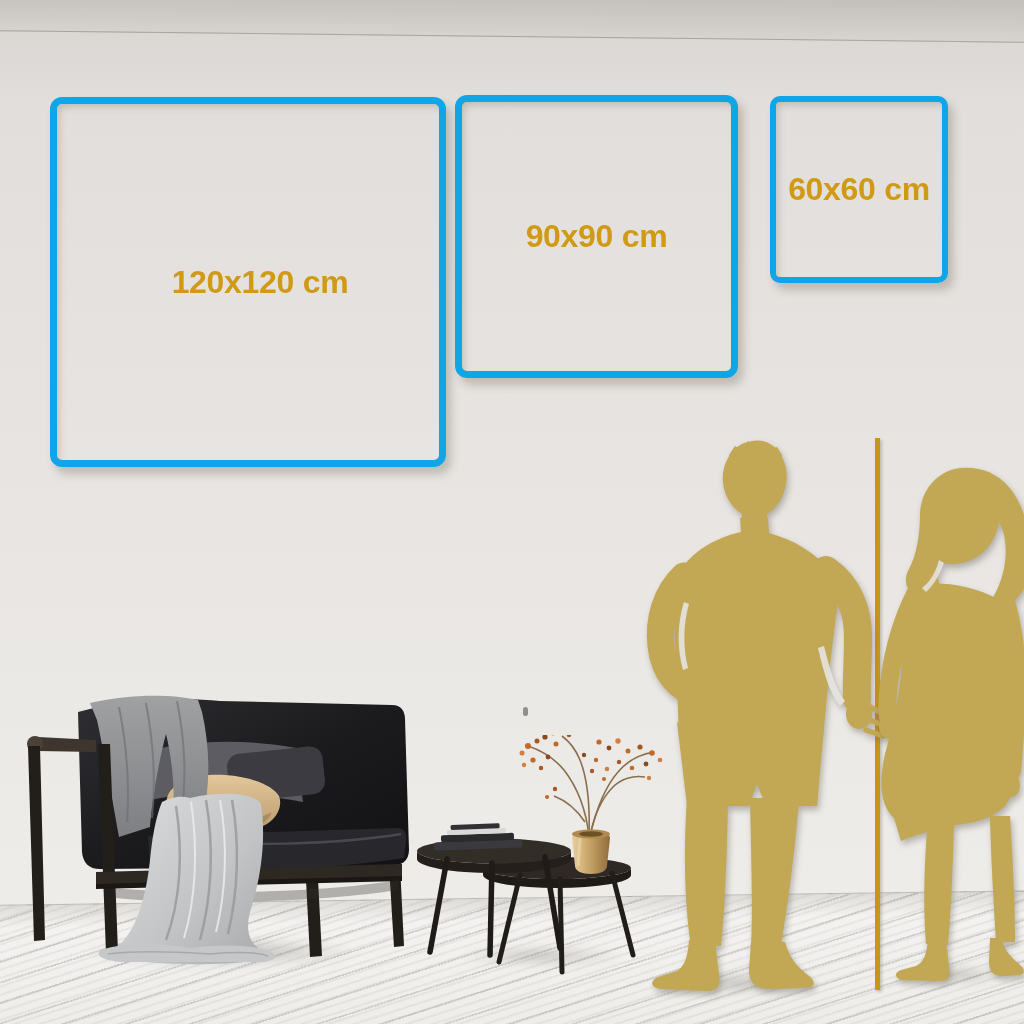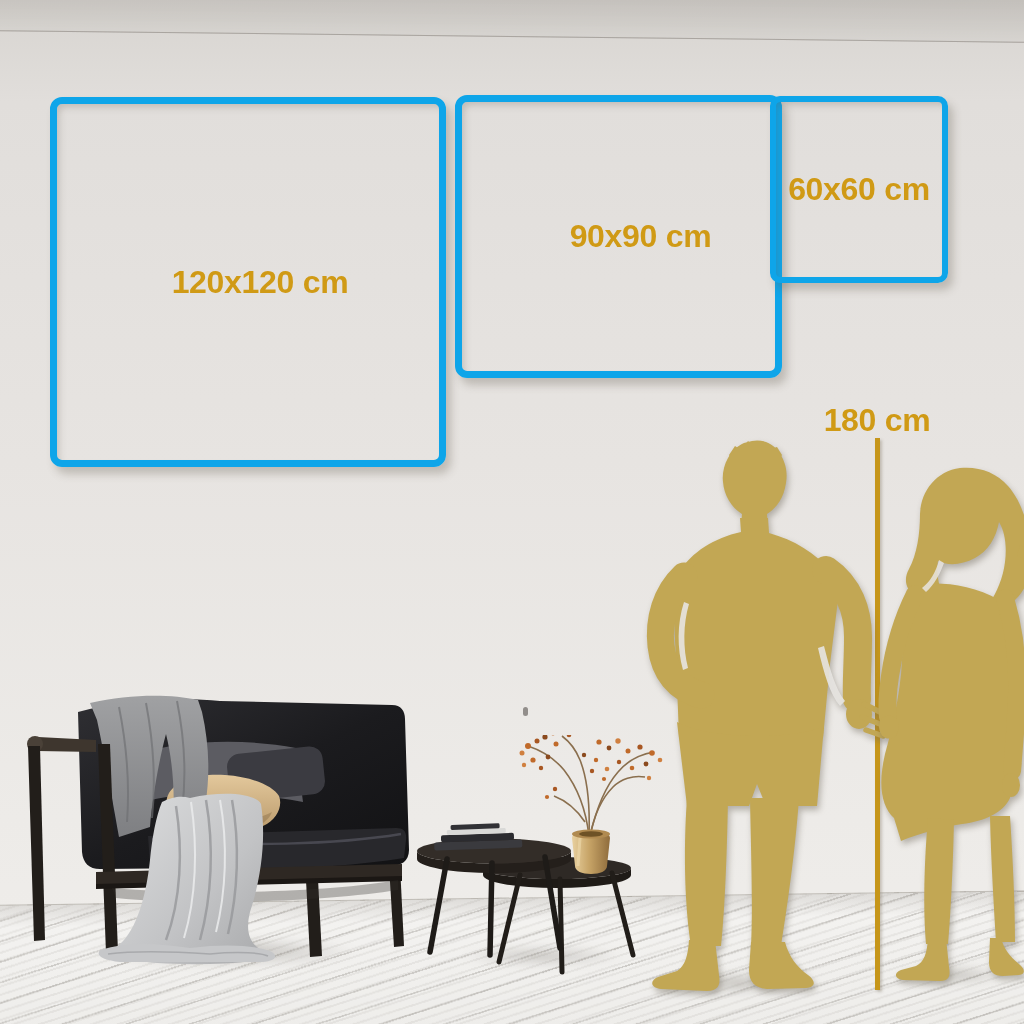--- a/index.html
+++ b/index.html
@@ -19,21 +19,21 @@
           repeating-linear-gradient(163deg,rgba(148,144,138,0) 0 18px,rgba(148,144,138,.38) 18px 19.5px),
           repeating-linear-gradient(163deg,rgba(168,164,158,.16) 0 2px,rgba(0,0,0,0) 2px 8px),
           linear-gradient(180deg,#F4F3F1,#ECEBE8);}
   .floor-inner-shade{position:absolute;left:0;top:0;width:100%;height:22px;
         background:linear-gradient(180deg,rgba(136,131,124,.20),rgba(136,131,124,0));}
   
   .size-frame{position:absolute;border:7px solid #0ea5e9;border-radius:12px;
         box-shadow:5px 7px 9px rgba(100,93,80,.30), inset 4px 5px 7px -2px rgba(100,93,80,.26);
         display:flex;align-items:center;justify-content:center;}
   .frame-120{left:50px;top:97px;width:358px;height:356px;padding-left:24px;}
-  .frame-90{left:455px;top:95px;width:269px;height:269px;padding-left:44px;}
+  .frame-90{left:455px;top:95px;width:269px;height:269px;}
   .frame-60{left:770px;top:96px;width:166px;height:175px;border-width:6px;border-radius:10px;}
   .size-label{color:#D09A15;font-weight:bold;font-size:32px;letter-spacing:-.3px;white-space:nowrap;}
   
   .ruler-line{position:absolute;left:875px;top:438px;width:5px;height:552px;background:#C6961A;
         box-shadow:2px 2px 3px rgba(120,110,90,.35);z-index:4;}
   .ruler-label{position:absolute;left:797px;top:402px;width:160px;text-align:center;
         color:#D09A15;font-weight:bold;font-size:32px;letter-spacing:-.3px;z-index:7;}
   
   .svg-abs{position:absolute;z-index:3;}
   .people{z-index:5;}
@@ -61,21 +61,20 @@
     <span class="size-label">120x120 cm</span>
   </div>
   <div class="size-frame frame-90">
     <span class="size-label">90x90 cm</span>
   </div>
   <div class="size-frame frame-60">
     <span class="size-label">60x60 cm</span>
   </div>
 
   <div class="ruler-line"></div>
-  <div class="ruler-label">180 cm</div>
 
   <svg class="svg-abs" style="left:10px;top:690px;" width="410" height="290" viewBox="10 690 410 290">
     <defs>
       <linearGradient id="shellG" x1="0" y1="0" x2="1" y2="1">
         <stop offset="0" stop-color="#2F2F33"></stop>
           <stop offset=".5" stop-color="#1B1B1E"></stop>
           <stop offset="1" stop-color="#121214"></stop>
       </linearGradient>
       <linearGradient id="beigeG" x1="0" y1="0" x2="0" y2="1">
         <stop offset="0" stop-color="#E3C89C"></stop>

